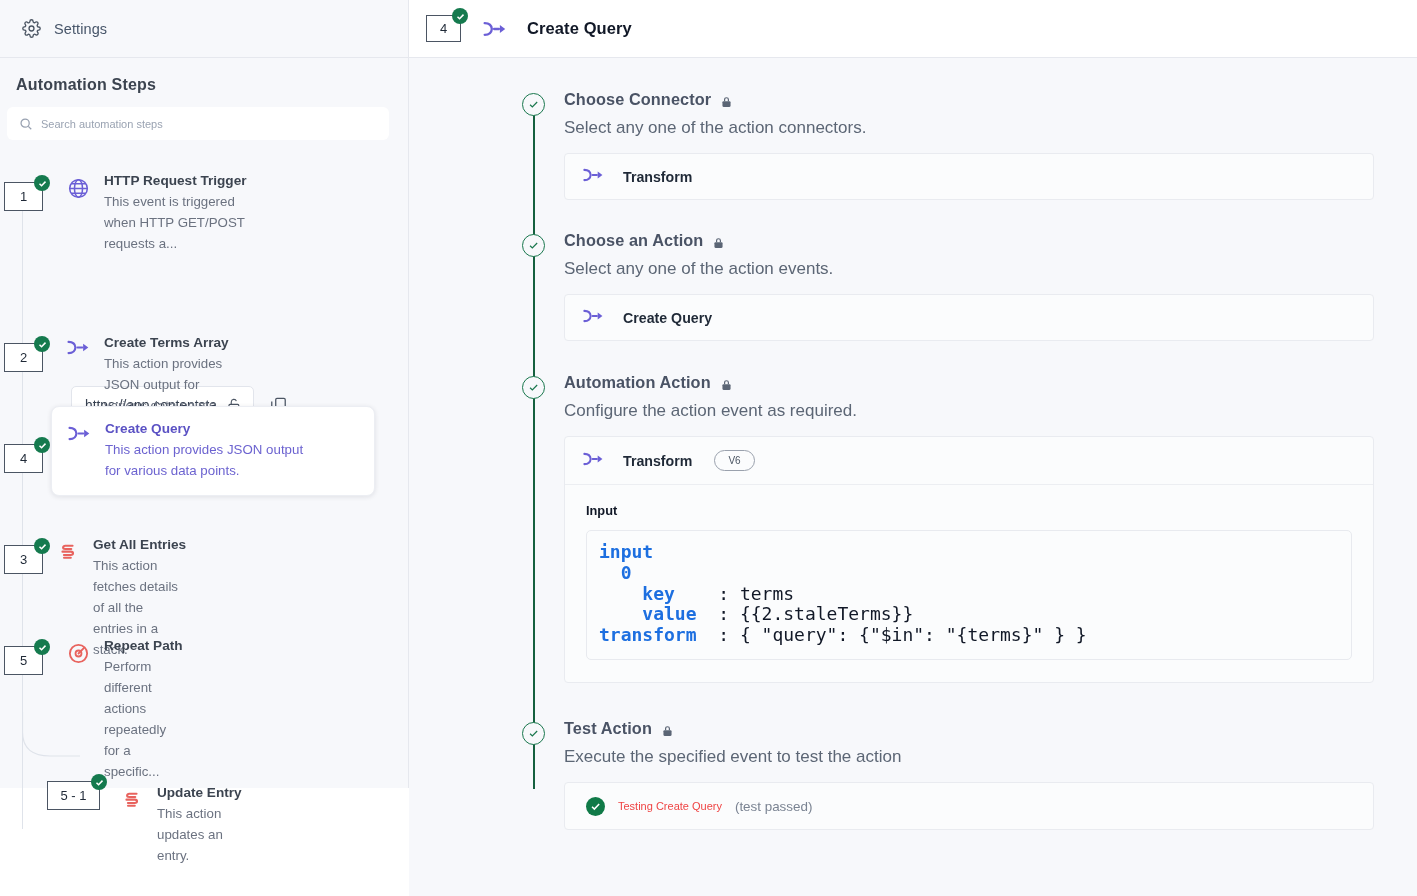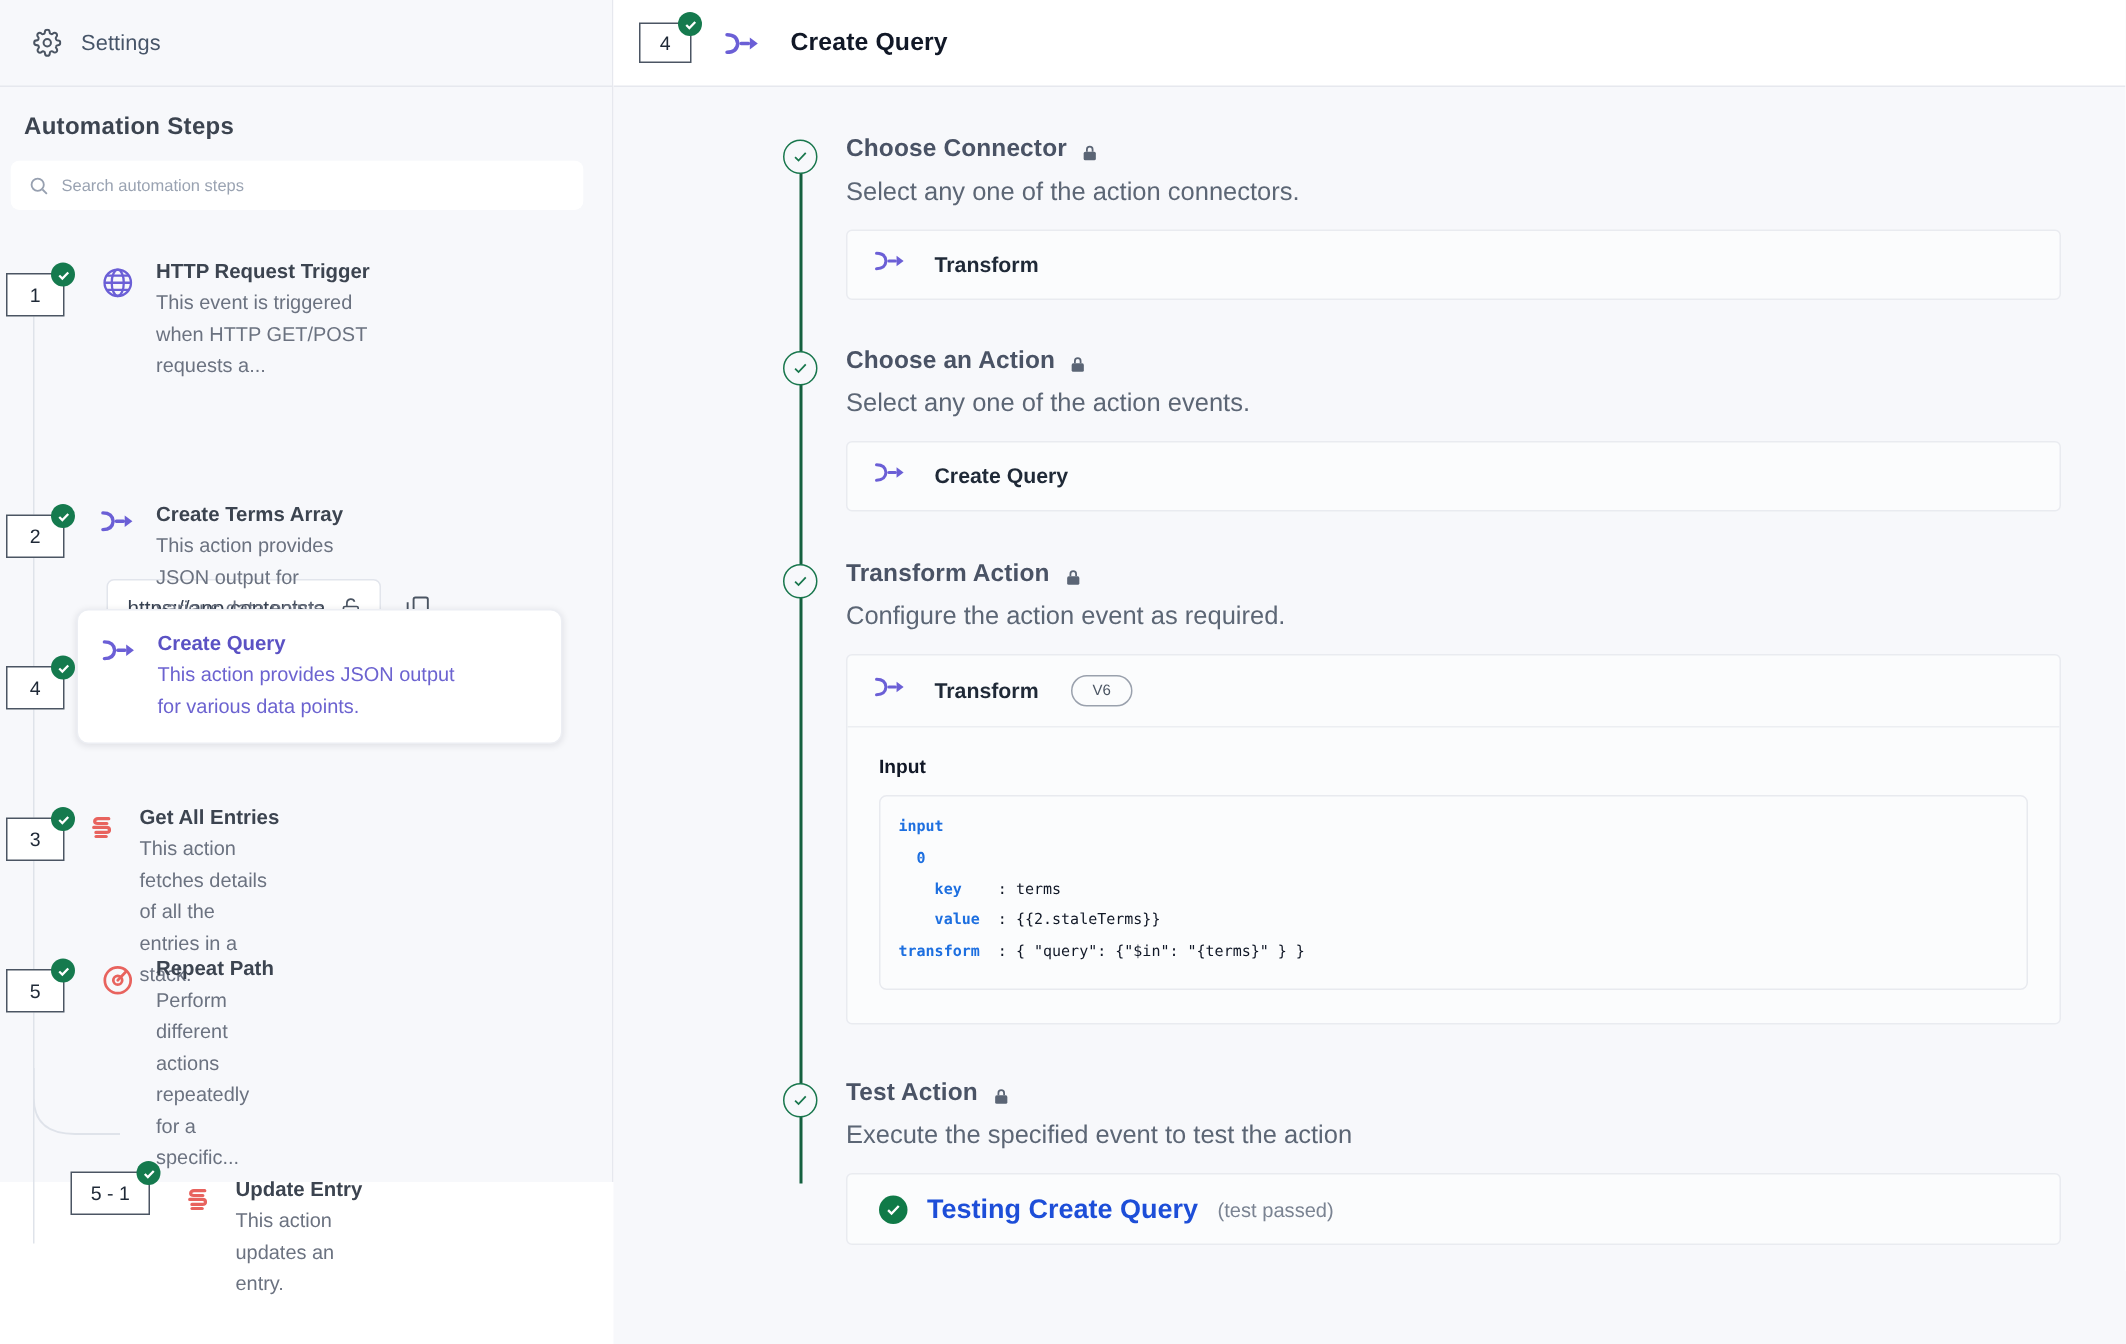--- a/index.html
+++ b/index.html
@@ -346,21 +346,21 @@
     margin-bottom: 12px;
   }
   .code-box {
     background: #fbfcfd;
     border: 1px solid #e8eaef;
     border-radius: 5px;
     padding: 11px 14px 13px 12px;
   }
   pre.code {
     font-family: "DejaVu Sans Mono", monospace;
-    font-size: 10px;
+    font-size: 18px;
     line-height: 20.8px;
     color: #111827;
     white-space: pre;
   }
   .k { color: #1d6fe0; font-weight: bold; }
 
   .test-panel {
     margin-top: 15px;
     background: #fbfcfd;
     border: 1px solid #e9ebf0;
@@ -369,21 +369,21 @@
     display: flex;
     align-items: center;
     gap: 13px;
     padding-left: 21px;
   }
   .test-dot {
     width: 19px; height: 19px; border-radius: 50%;
     background: #107a48;
     display: flex; align-items: center; justify-content: center;
   }
-  .test-name { font-size: 18px; font-weight: bold; color: #1d4ed8; }
+  .test-name { font-size: 11px; font-weight: normal; color: #ef4444; }
   .test-status { font-size: 13.4px; color: #7a8392; }
 </style>
 </head>
 <body>
 
 <div class="app">
 
   <aside class="sidebar">
 
     <div class="settings-bar">
@@ -663,21 +663,21 @@
                 <path d="M20 4.6 L26 9 L20 13.4 Z" fill="#6b5fd6"></path>
               </svg>
             </span>
             <span class="label">Create Query</span>
           </div>
         </div>
       </section>
 
       <section class="section" style="top:315px;">
         <div class="section-head">
-          <span class="section-title">Transform Action</span>
+          <span class="section-title">Automation Action</span>
           <svg width="13" height="14" viewBox="0 0 24 24" fill="#5b6575">
             <rect x="4.5" y="10.5" width="15" height="10.5" rx="2"></rect>
             <path d="M7.4 10.5V7.6a4.6 4.6 0 0 1 9.2 0v2.9h-2.2V7.6a2.4 2.4 0 0 0-4.8 0v2.9z"></path>
           </svg>
         </div>
         <div class="section-sub">Configure the action event as required.</div>
 
         <div class="cfg-panel">
           <div class="cfg-head">
             <span>

